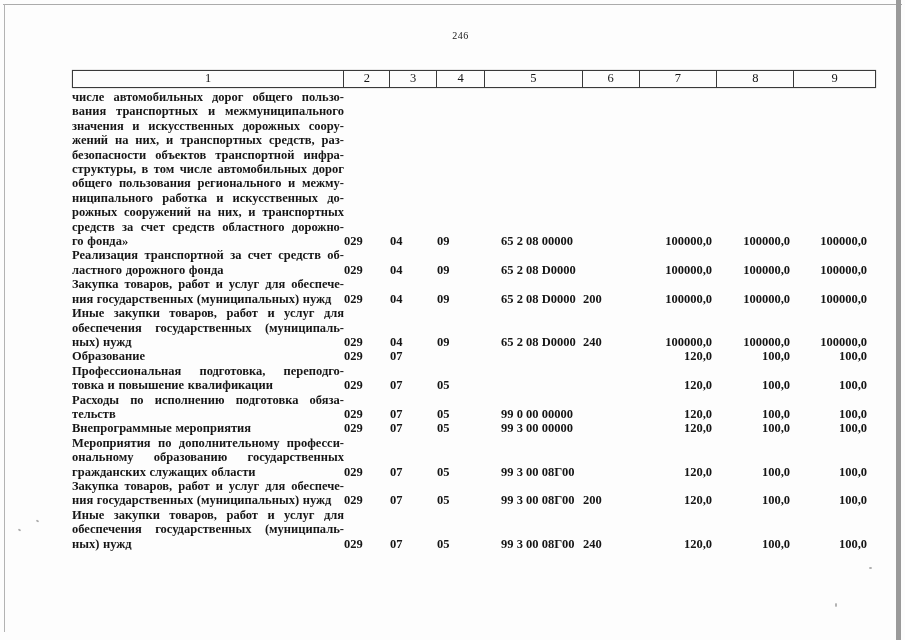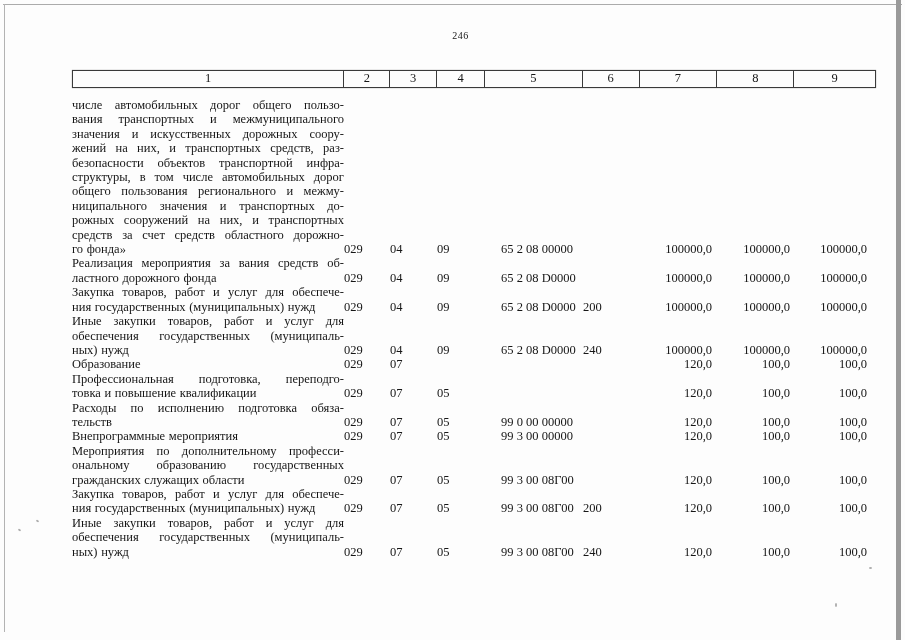--- a/index.html
+++ b/index.html
@@ -51,21 +51,21 @@
   }
   .th {
     box-sizing: border-box;
     height: 16px;
     line-height: 15px;
     text-align: center;
     font-size: 12.5px;
     border-right: 1px solid #3a3a3a;
   }
   .th:last-child { border-right: none; }
-  .tbody { padding-top: 10px; }
+  .tbody { padding-top: 2px; font-weight: bold; }
   .trow {
     display: flex;
     align-items: flex-end;
   }
   .c {
     flex: none;
     font-size: 12.5px;
     line-height: 14.4px;
     box-sizing: border-box;
   }
@@ -132,38 +132,38 @@
 
       <div class="trow">
         <div class="c c1 w1">
             <div class="jline">числе автомобильных дорог общего пользо-</div>
             <div class="jline">вания транспортных и межмуниципального</div>
             <div class="jline">значения и искусственных дорожных соору-</div>
             <div class="jline">жений на них, и транспортных средств, раз-</div>
             <div class="jline">безопасности объектов транспортной инфра-</div>
             <div class="jline">структуры, в том числе автомобильных дорог</div>
             <div class="jline">общего пользования регионального и межму-</div>
-            <div class="jline">ниципального значения и транспортных до-</div>
+            <div class="jline">ниципального работка и искусственных до-</div>
             <div class="jline">рожных сооружений на них, и транспортных</div>
             <div class="jline">средств за счет средств областного дорожно-</div>
             <div class="jline last">го фонда»</div>
           </div>
         <div class="c c2 w2">029</div>
         <div class="c c3 w3">04</div>
         <div class="c c4 w4">09</div>
         <div class="c c5 w5">65 2 08 00000</div>
         <div class="c c6 w6"></div>
         <div class="c c7 w7">100000,0</div>
         <div class="c c8 w8">100000,0</div>
         <div class="c c9 w9">100000,0</div>
       </div>
 
       <div class="trow">
         <div class="c c1 w1">
-            <div class="jline">Реализация мероприятия за вания средств об-</div>
+            <div class="jline">Реализация транспортной за счет средств об-</div>
             <div class="jline last">ластного дорожного фонда</div>
           </div>
         <div class="c c2 w2">029</div>
         <div class="c c3 w3">04</div>
         <div class="c c4 w4">09</div>
         <div class="c c5 w5">65 2 08 D0000</div>
         <div class="c c6 w6"></div>
         <div class="c c7 w7">100000,0</div>
         <div class="c c8 w8">100000,0</div>
         <div class="c c9 w9">100000,0</div>

